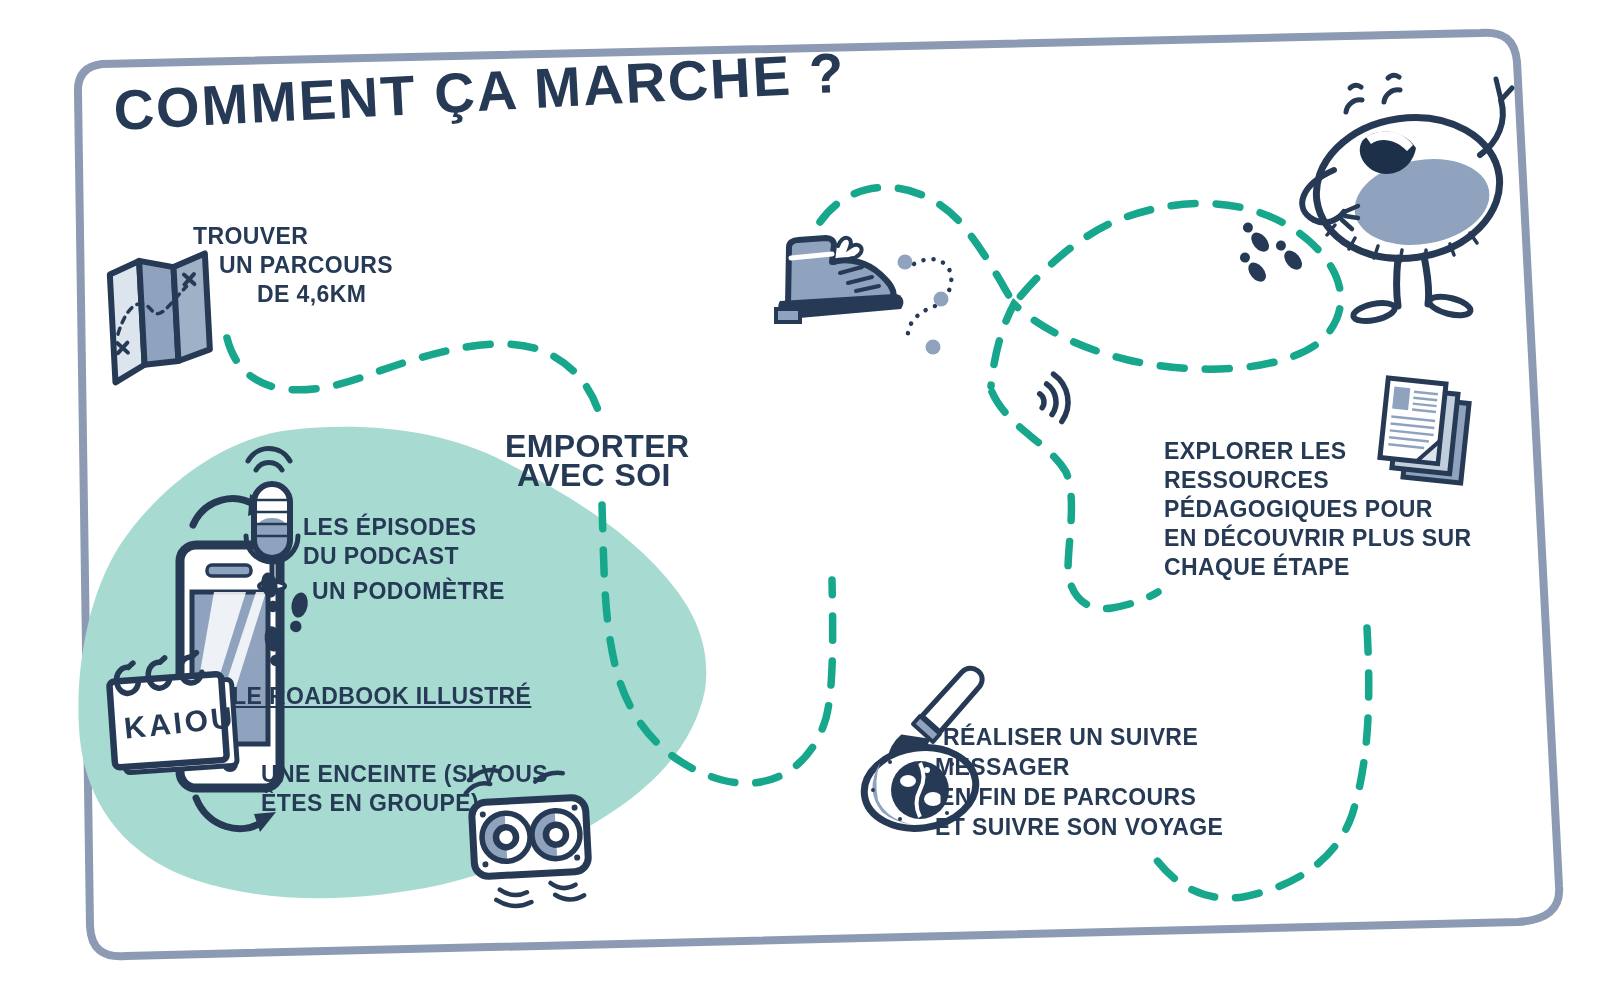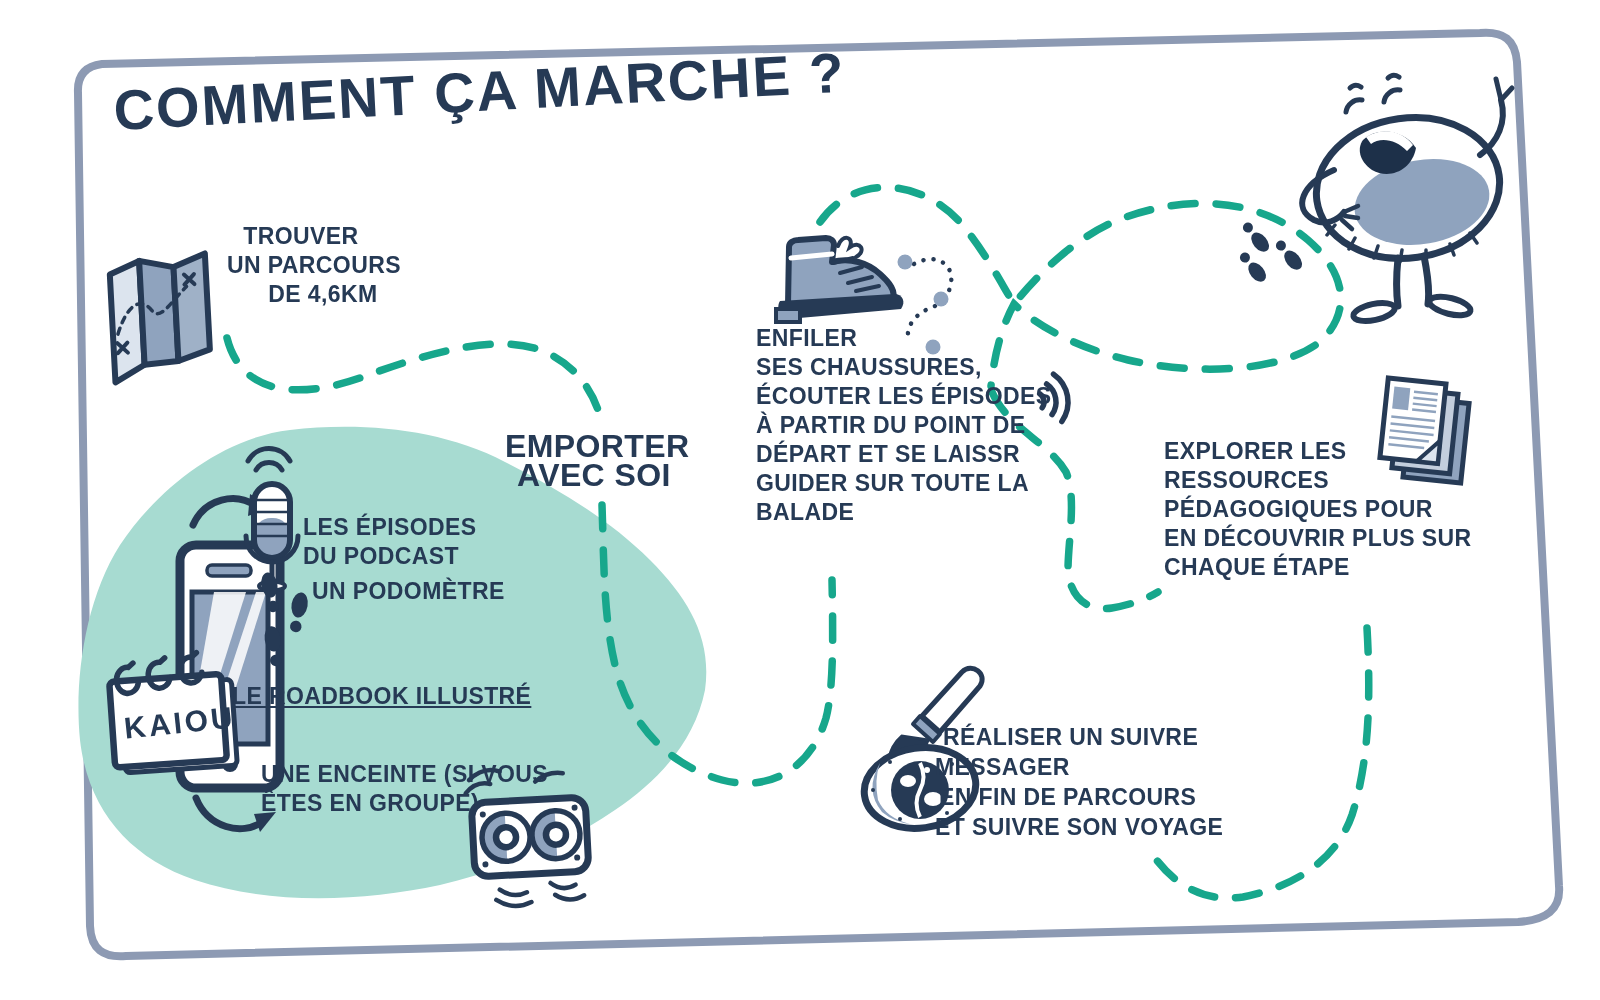--- a/index.html
+++ b/index.html
@@ -7,21 +7,21 @@
           font-family:"Liberation Sans",sans-serif;}
   #art{position:absolute;left:0;top:0;}
   .txt{position:absolute;color:#263a55;font-weight:bold;font-size:23px;line-height:29px;
        letter-spacing:.4px;white-space:nowrap;}
   .txt span{display:block;}
   #title{position:absolute;left:112px;top:78px;color:#263a55;font-weight:bold;font-size:56px;
          letter-spacing:2px;transform:rotate(-3deg);transform-origin:left top;white-space:nowrap;}
   #kaiou-label{position:absolute;left:124px;top:706px;color:#263a55;font-weight:bold;font-size:30px;
          letter-spacing:3px;transform:rotate(-6deg);}
   .ml8{margin-left:8px}.ml12{margin-left:12px}.ml20{margin-left:4px}
-  .ml26{margin-left:26px}.ml28{}.ml44{margin-left:44px}
+  .ml26{margin-left:26px}.ml28{}.ml44{margin-left:64px}
 </style>
 </head>
 <body>
 
 <div id="canvas">
 
 <svg id="art" width="1600" height="1000" viewBox="0 0 1600 1000" xmlns="http://www.w3.org/2000/svg">
   <defs>
     <g id="fp" fill="#263a55">
       <ellipse cx="0" cy="-8" rx="7" ry="11"></ellipse>
@@ -218,21 +218,21 @@
       <path d="M1398,258 C1396,278 1396,292 1398,306" stroke-width="7"></path>
       <path d="M1424,256 C1428,276 1430,290 1428,304" stroke-width="7"></path>
     </g>
     <ellipse cx="1374" cy="312" rx="21" ry="8" fill="#ffffff" stroke="#263a55" stroke-width="6" transform="rotate(-12 1374 312)"></ellipse>
     <ellipse cx="1450" cy="306" rx="21" ry="8" fill="#ffffff" stroke="#263a55" stroke-width="6" transform="rotate(14 1450 306)"></ellipse>
   </g>
 </svg>
 
 <div id="title">COMMENT ÇA MARCHE ?</div>
 
-<div class="txt" style="left:201px;top:222px;text-align:center;">
+<div class="txt" style="left:193px;top:222px;">
   <span>TROUVER</span>
   <span class="ml26">UN PARCOURS</span>
   <span class="ml44">DE 4,6KM</span>
 </div>
 
 <div class="txt" style="left:505px;top:432px;font-size:32px;">
   <span>EMPORTER</span>
   <span class="ml12">AVEC SOI</span>
 </div>
 
@@ -249,29 +249,20 @@
   <span>LE ROADBOOK ILLUSTRÉ</span>
 </div>
 
 <div class="txt" style="left:243px;top:760px;margin-left:18px;">
   <span>UNE ENCEINTE (SI VOUS</span>
   <span>ÊTES EN GROUPE)</span>
 </div>
 
 <div id="kaiou-label">KAIOU</div>
 
-<div class="txt" style="left:756px;top:324px;">
-  <span>ENFILER</span>
-  <span>SES CHAUSSURES,</span>
-  <span>ÉCOUTER LES ÉPISODES</span>
-  <span>À PARTIR DU POINT DE</span>
-  <span>DÉPART ET SE LAISSR</span>
-  <span>GUIDER SUR TOUTE LA</span>
-  <span>BALADE</span>
-</div>
 
 <div class="txt" style="left:1164px;top:437px;">
   <span>EXPLORER LES</span>
   <span>RESSOURCES</span>
   <span>PÉDAGOGIQUES POUR</span>
   <span>EN DÉCOUVRIR PLUS SUR</span>
   <span>CHAQUE ÉTAPE</span>
 </div>
 
 <div class="txt" style="left:935px;top:722px;line-height:30px;">

